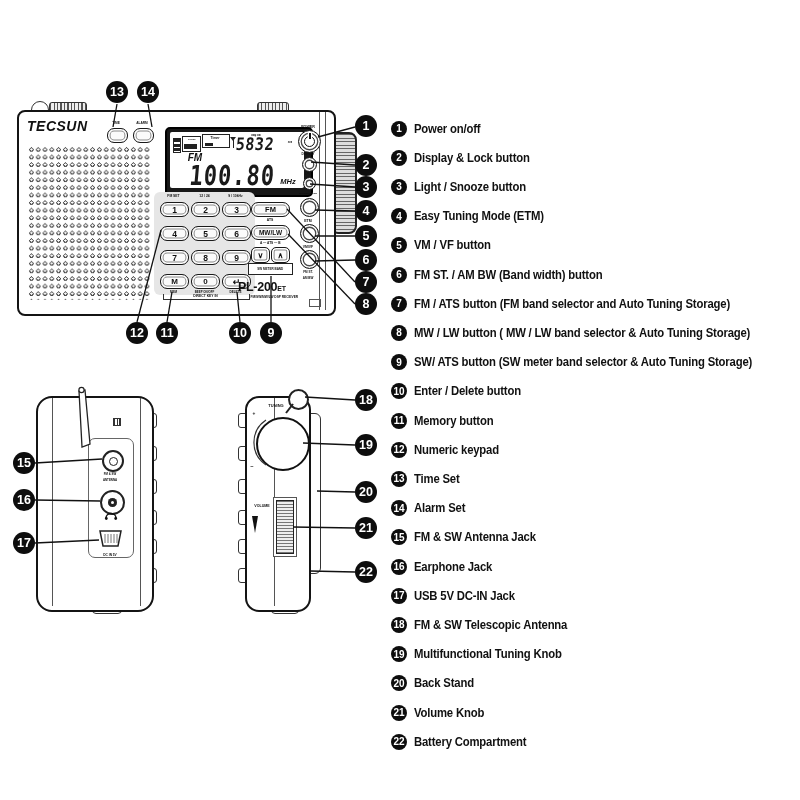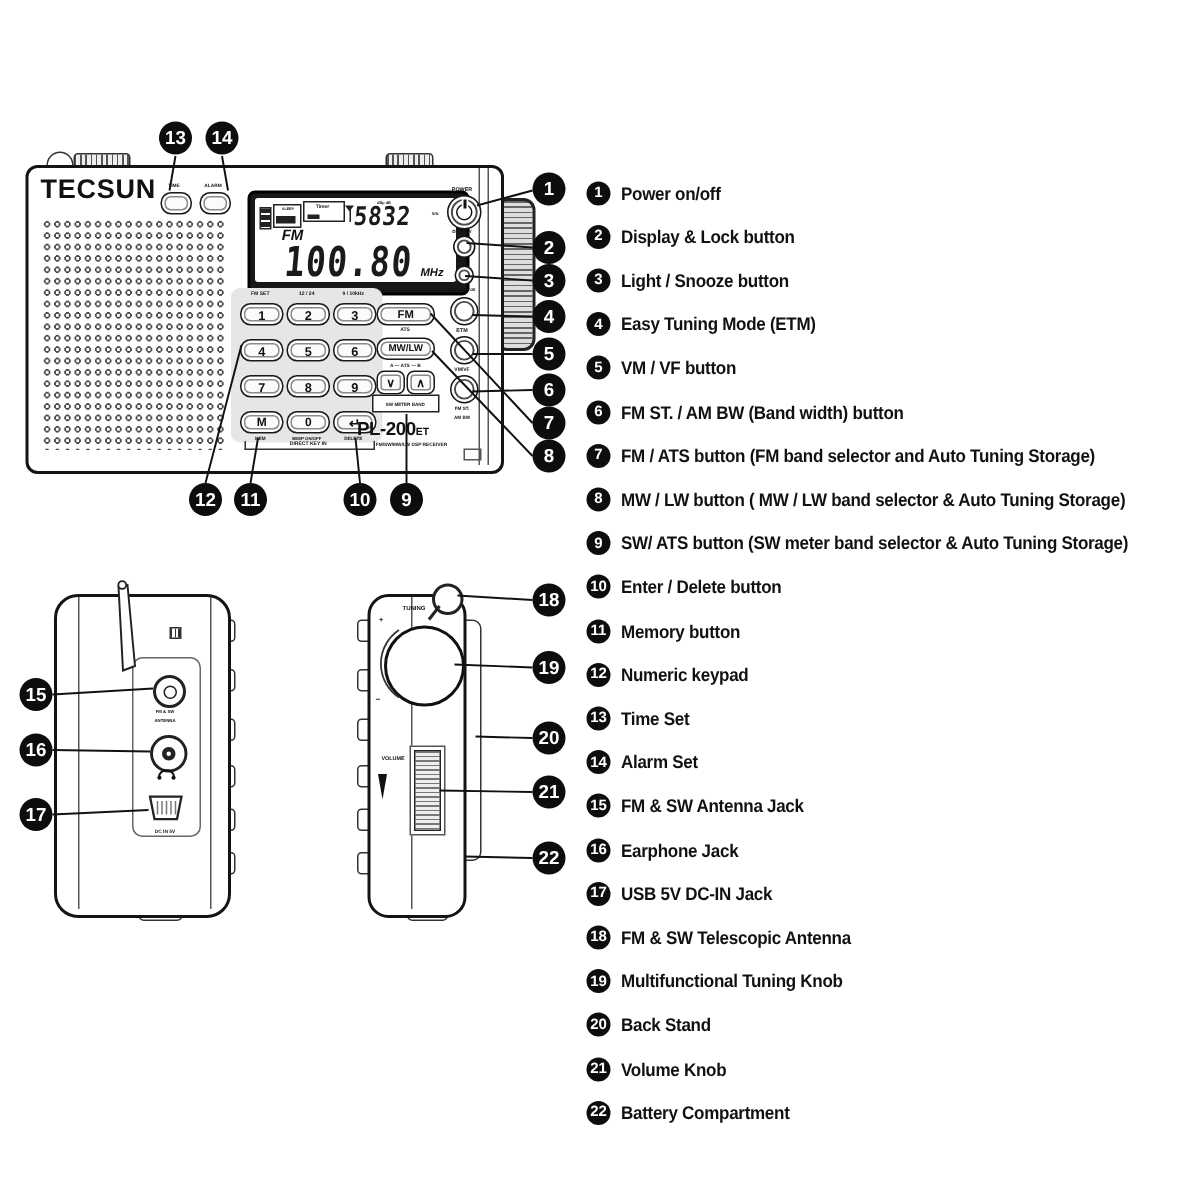--- a/index.html
+++ b/index.html
@@ -41,21 +41,21 @@
   <div class="abs" style="left:31px;top:101px;width:16px;height:16px;border:1.5px solid #333;border-radius:50%;background:#fff;z-index:1;"></div>
   <div class="abs hatchV" style="left:49px;top:102px;width:36px;height:11px;border-radius:3px;"></div>
   <div class="abs hatchV" style="left:257px;top:102px;width:30px;height:10px;border-radius:3px;"></div>
   <div class="abs hatchH" style="left:330px;top:132px;width:23px;height:98px;border-radius:8px;"></div>
 
   <div class="body-box" style="left:17px;top:110px;width:315px;height:202px;border-radius:8px;"></div>
   <div class="seam" style="left:319px;top:112px;height:198px;"></div>
   <div class="seam" style="left:325px;top:112px;height:198px;"></div>
   <div class="abs" style="left:309px;top:299px;width:10px;height:6px;border:1px solid #555;z-index:3;"></div>
 
-  <div class="lbl" style="left:27px;top:122px;font-size:18px;letter-spacing:.5px;z-index:3;">TECSUN</div>
+  <div class="lbl" style="left:27px;top:122px;font-size:14px;letter-spacing:.5px;z-index:3;font-style:italic;">TECSUN</div>
 
   <div class="lbl" style="left:86px;top:119px;width:60px;transform:scale(.4);z-index:3;">TIME</div>
   <div class="lbl" style="left:112px;top:119px;width:60px;transform:scale(.4);z-index:3;">ALARM</div>
   <div class="key" style="left:107px;top:128px;width:19px;height:13px;"></div>
   <div class="key" style="left:133px;top:128px;width:19px;height:13px;"></div>
 
   <div class="abs grille" style="left:28px;top:146px;width:122px;height:154px;"></div>
 
   <div class="abs" style="left:165px;top:127px;width:144px;height:66px;background:#181818;border:2px solid #000;border-radius:5px;z-index:3;"></div>
   <div class="abs" style="left:170px;top:132px;width:134px;height:56px;background:#fff;border-radius:2px;z-index:3;">

